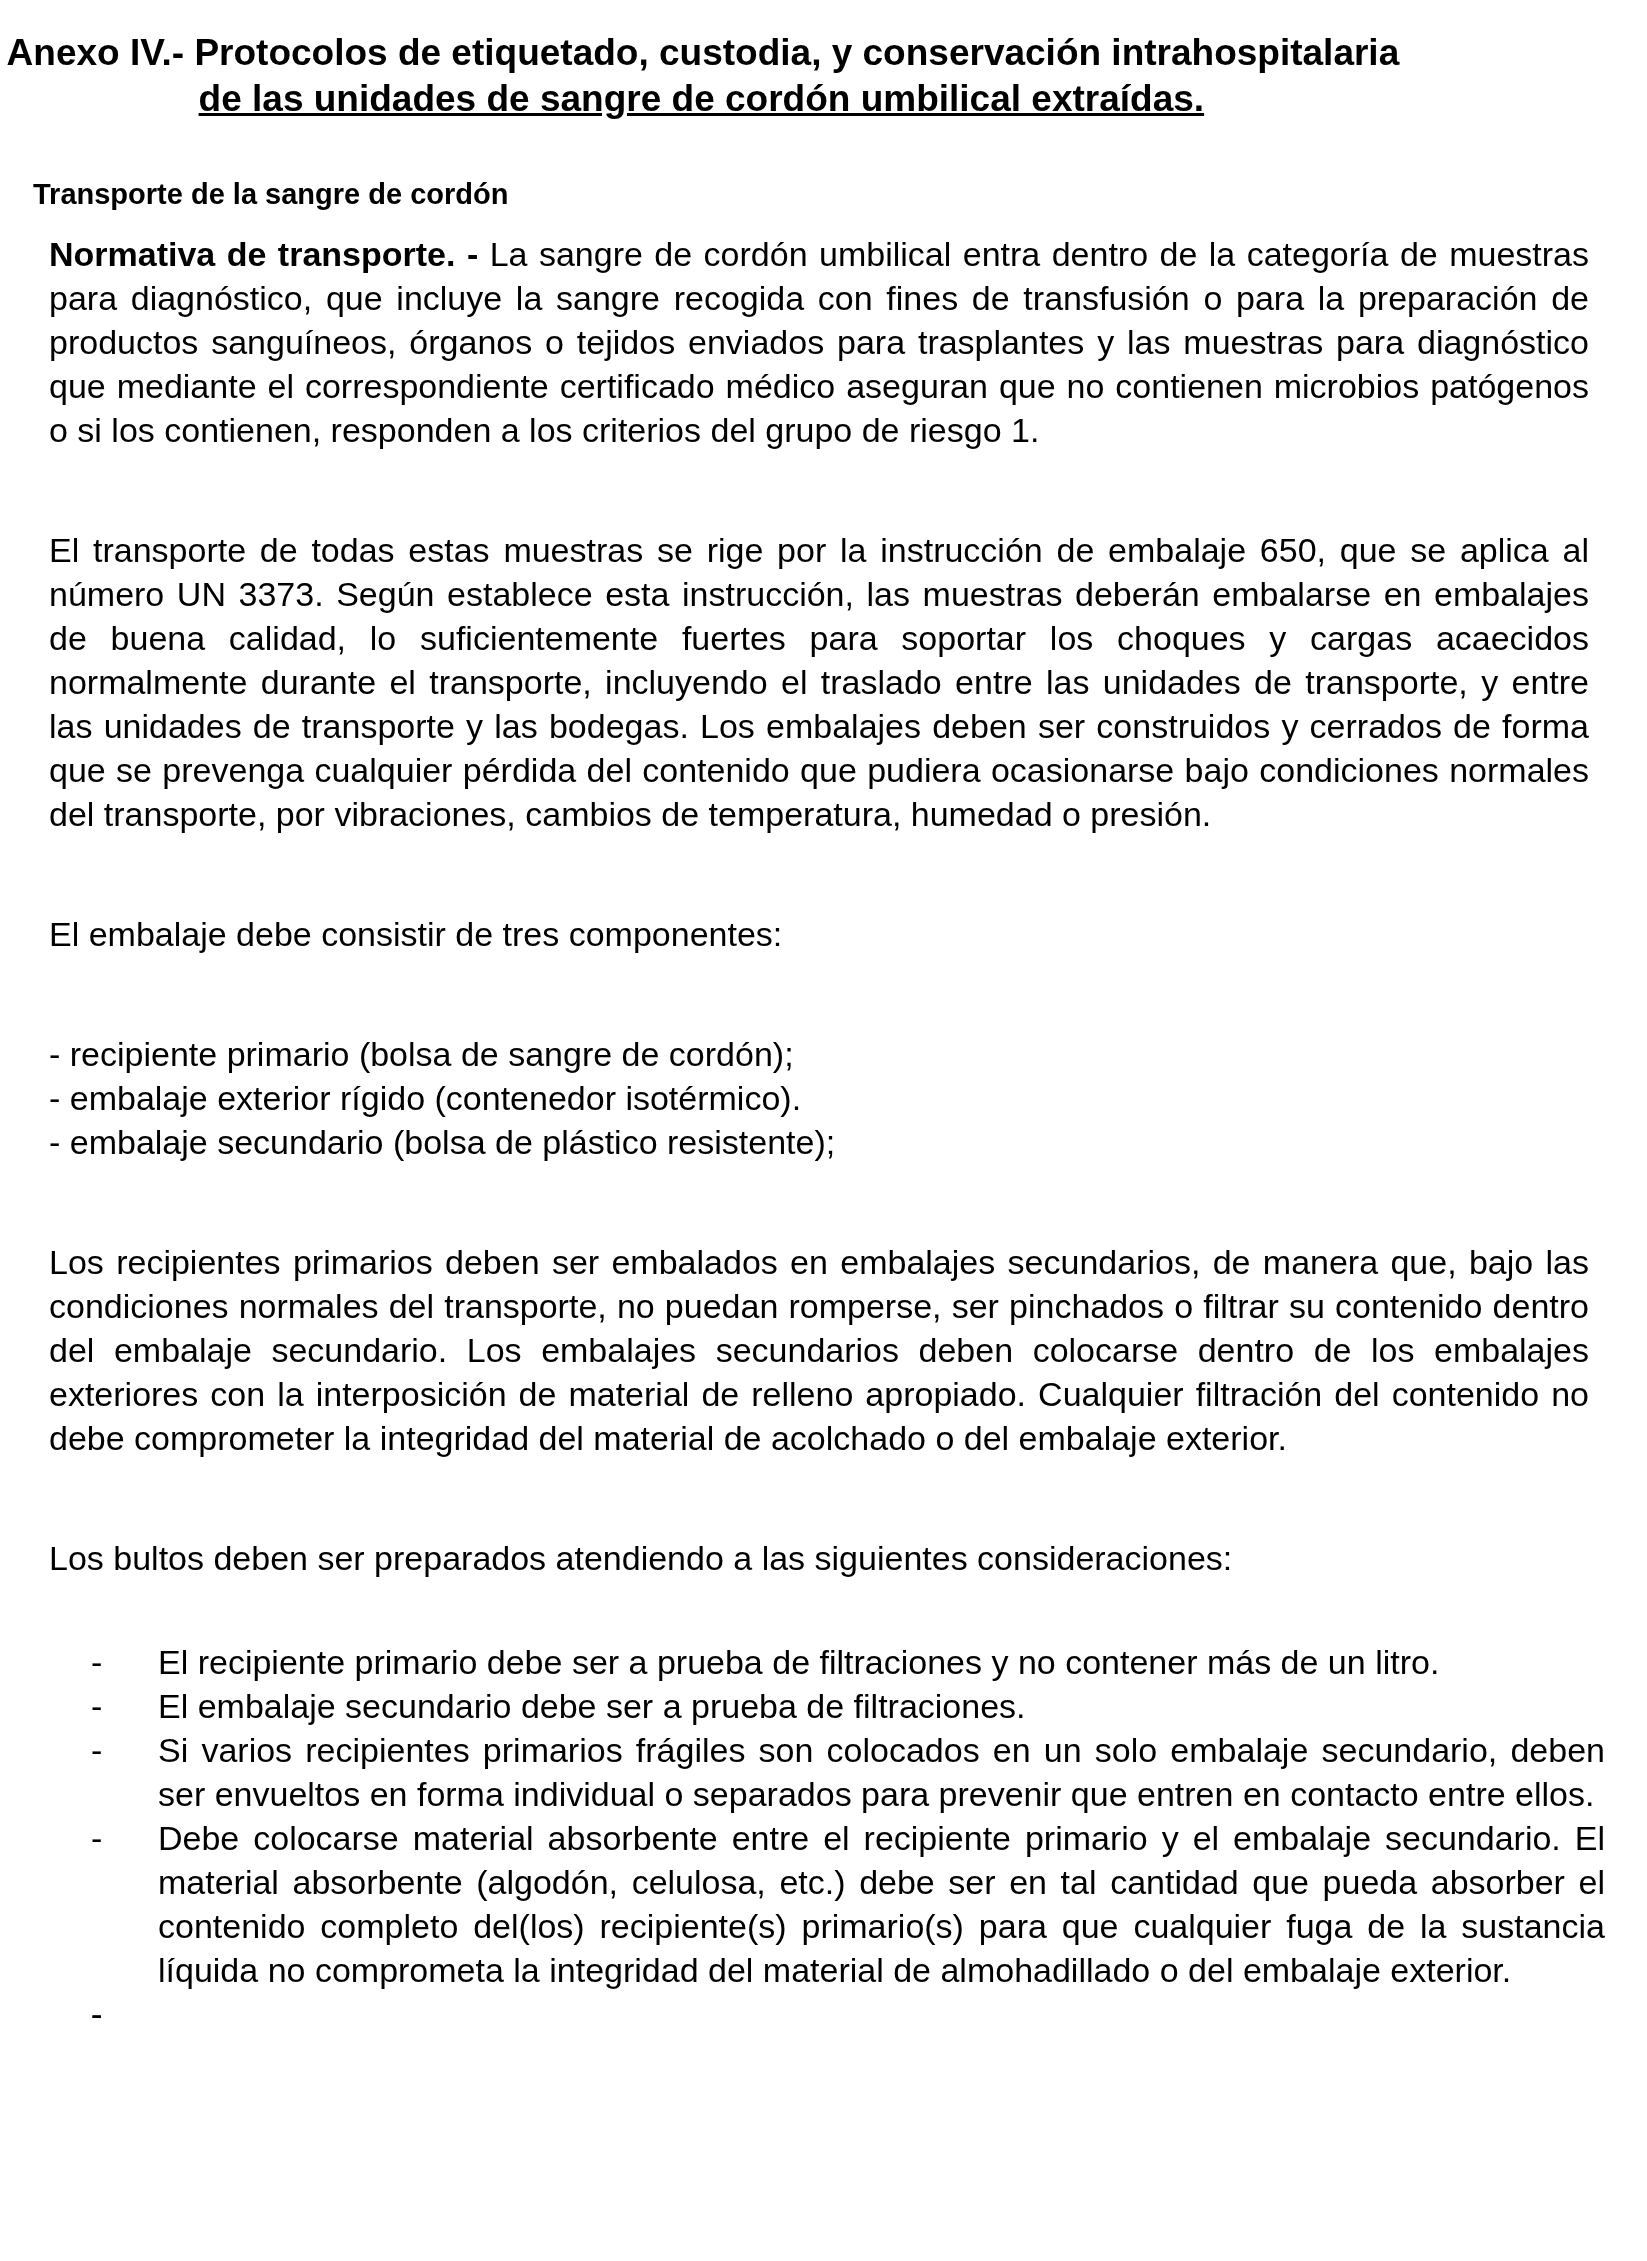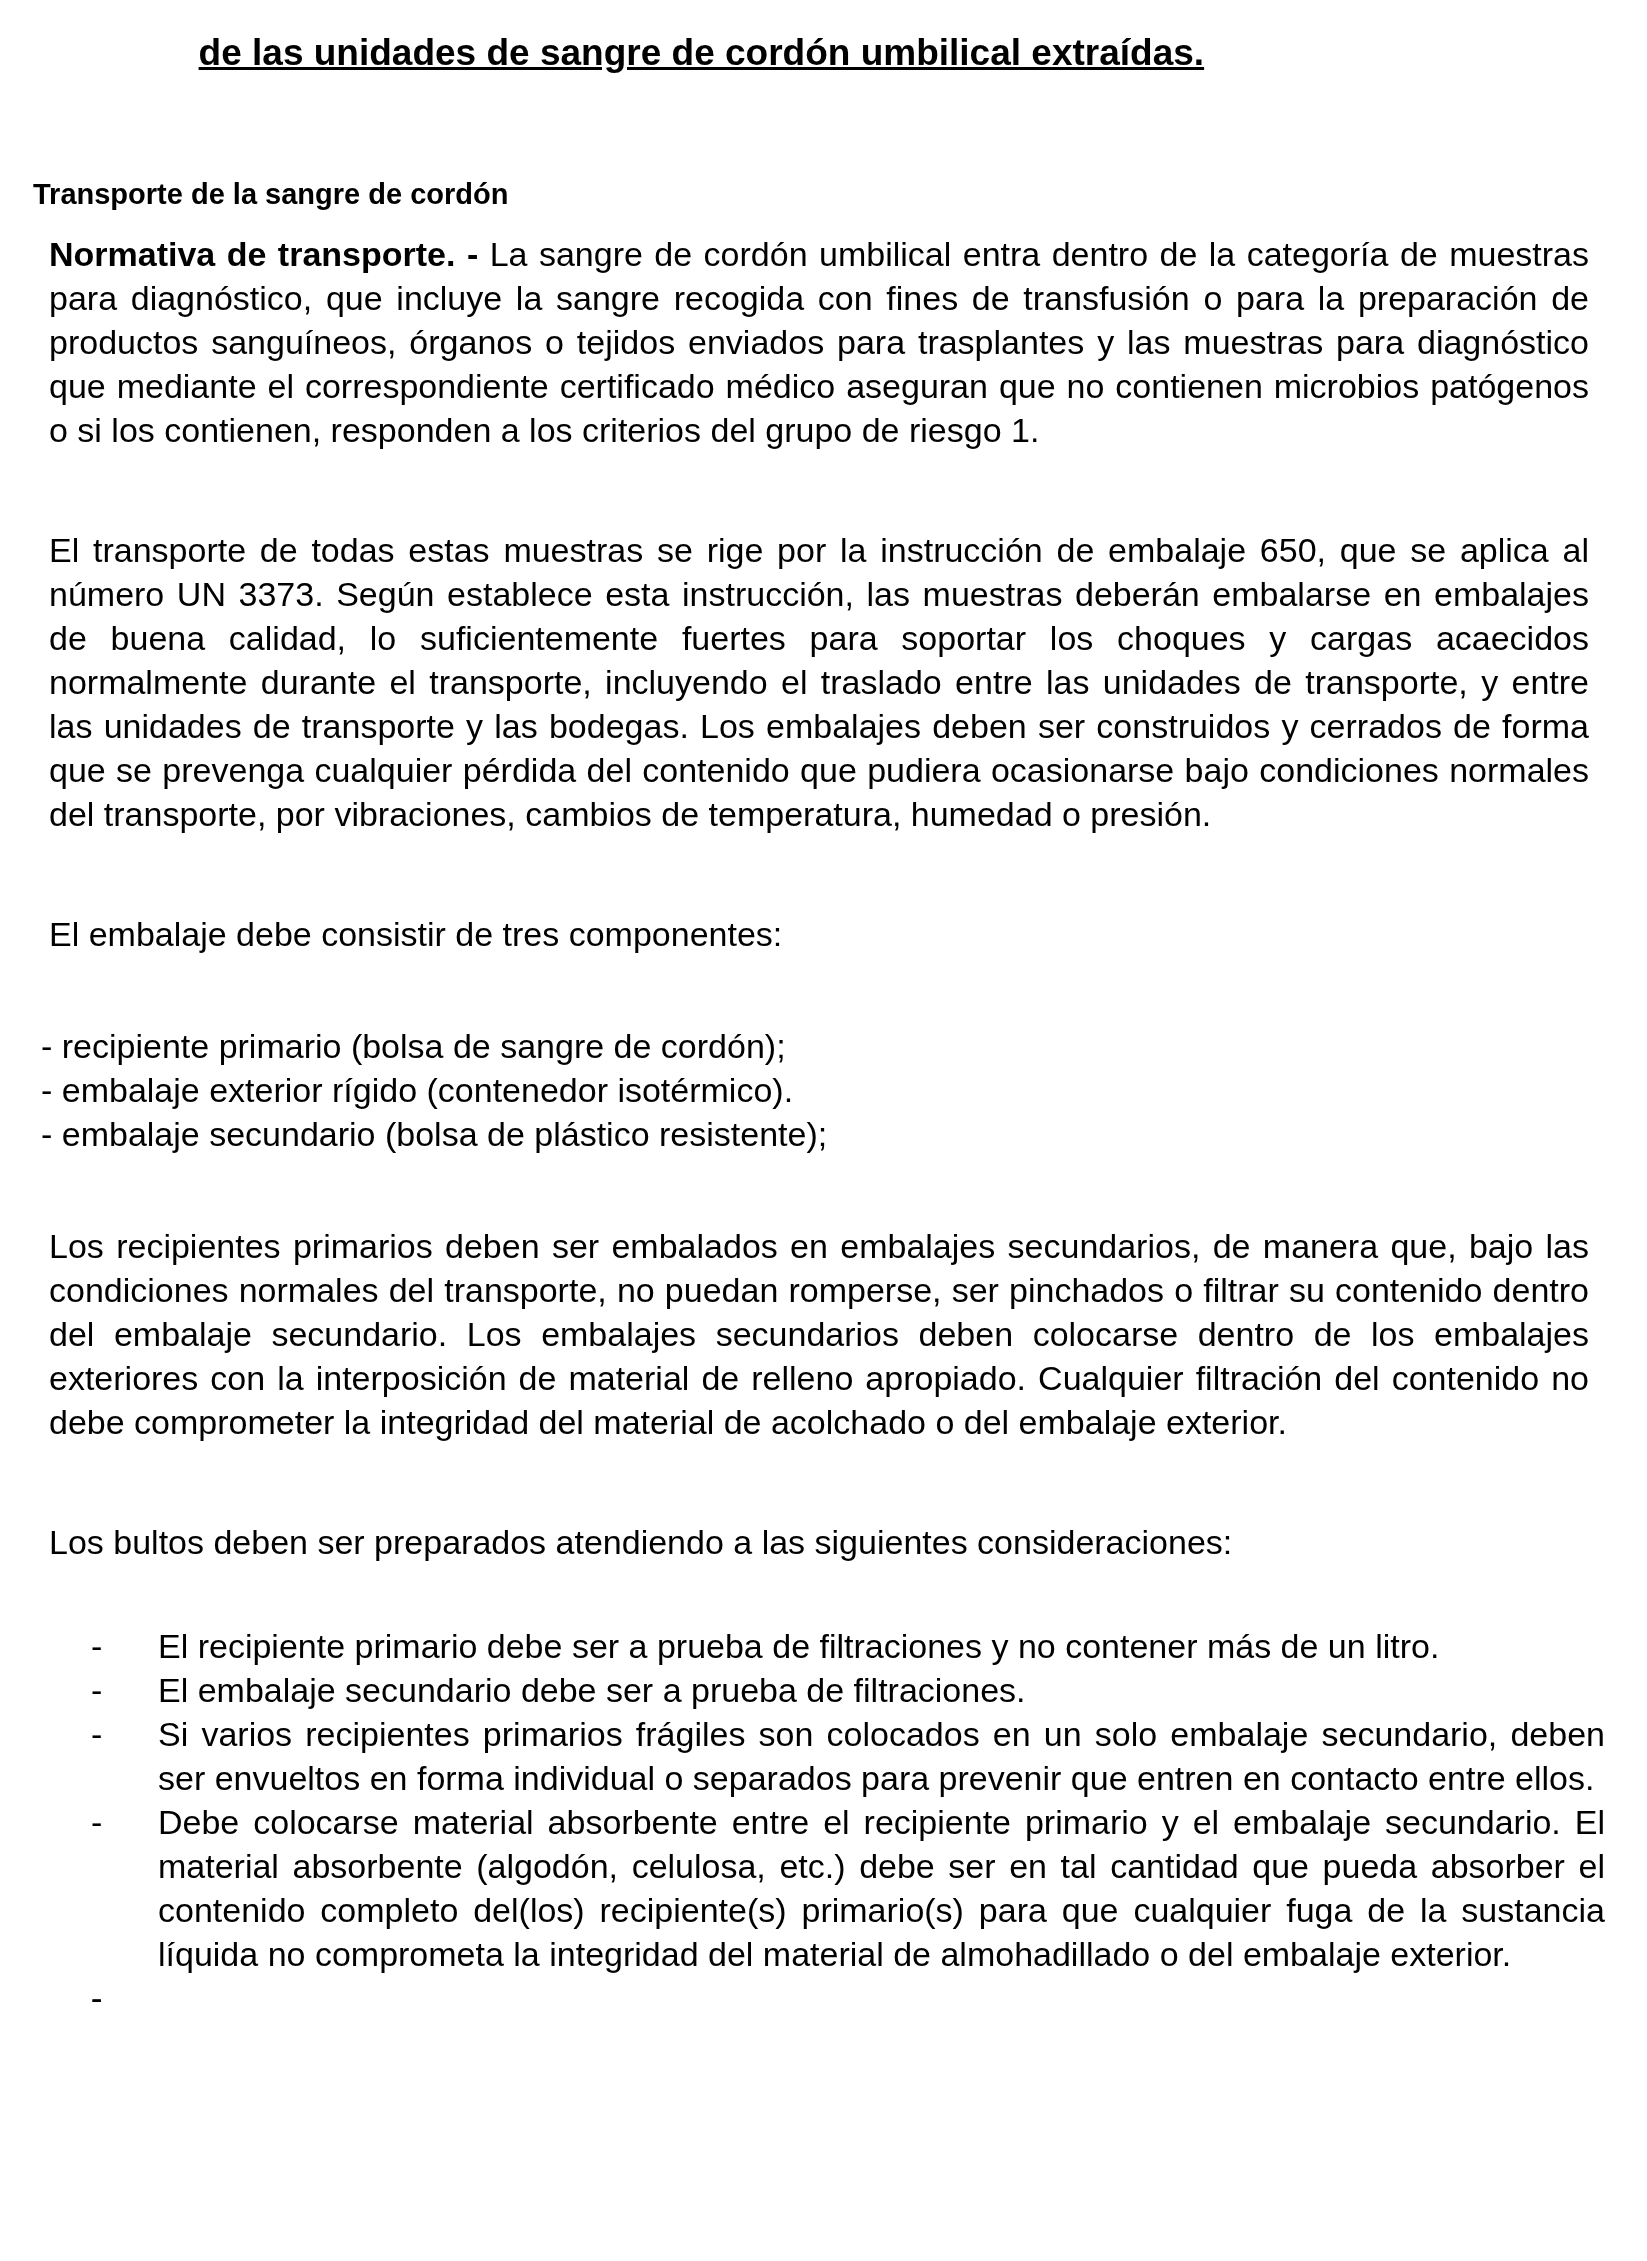--- a/index.html
+++ b/index.html
@@ -36,40 +36,41 @@
     margin: 0 0 16.4px 0;
     line-height: 44px;
   }
   p {
     margin: 16px;
     text-align: justify;
     text-align-last: left;
   }
   .gap { height: 44px; }
   .bold { font-weight: bold; }
-  .dash-list { margin: 8px; padding: 0; list-style: none; }
+  .dash-list { margin: 16px; padding: 0; list-style: none; }
   .dash-list li { margin: 0; }
   .bullets { margin: 0; padding: 0; list-style: none; }
   .bullets li {
     position: relative;
     padding-left: 125px;
     text-align: justify;
     text-align-last: left;
   }
   .bullets li .mark {
     position: absolute;
     left: 58px;
     top: 0;
   }
   .bullets li.last { text-align-last: justify; }
 </style>
 </head>
 <body>
 
 <h1 class="title">
+  <span>Anexo IV.- Protocolos de etiquetado, custodia, y conservación intrahospitalaria</span>
   <span class="l2">de las unidades de sangre de cordón umbilical extraídas.</span>
 </h1>
 
 <div class="content">
   <div class="h2">Transporte de la sangre de cordón</div>
 
   <p><span class="bold">Normativa de transporte. -</span><span> La sangre de cordón umbilical entra dentro de la categoría de muestras para diagnóstico, que incluye la sangre recogida con fines de transfusión o para la preparación de productos sanguíneos, órganos o tejidos enviados para trasplantes y las muestras para diagnóstico que mediante el correspondiente certificado médico aseguran que no contienen microbios patógenos o si los contienen, responden a los criterios del grupo de riesgo 1.</span></p>
 
   <div class="gap"></div>
 

